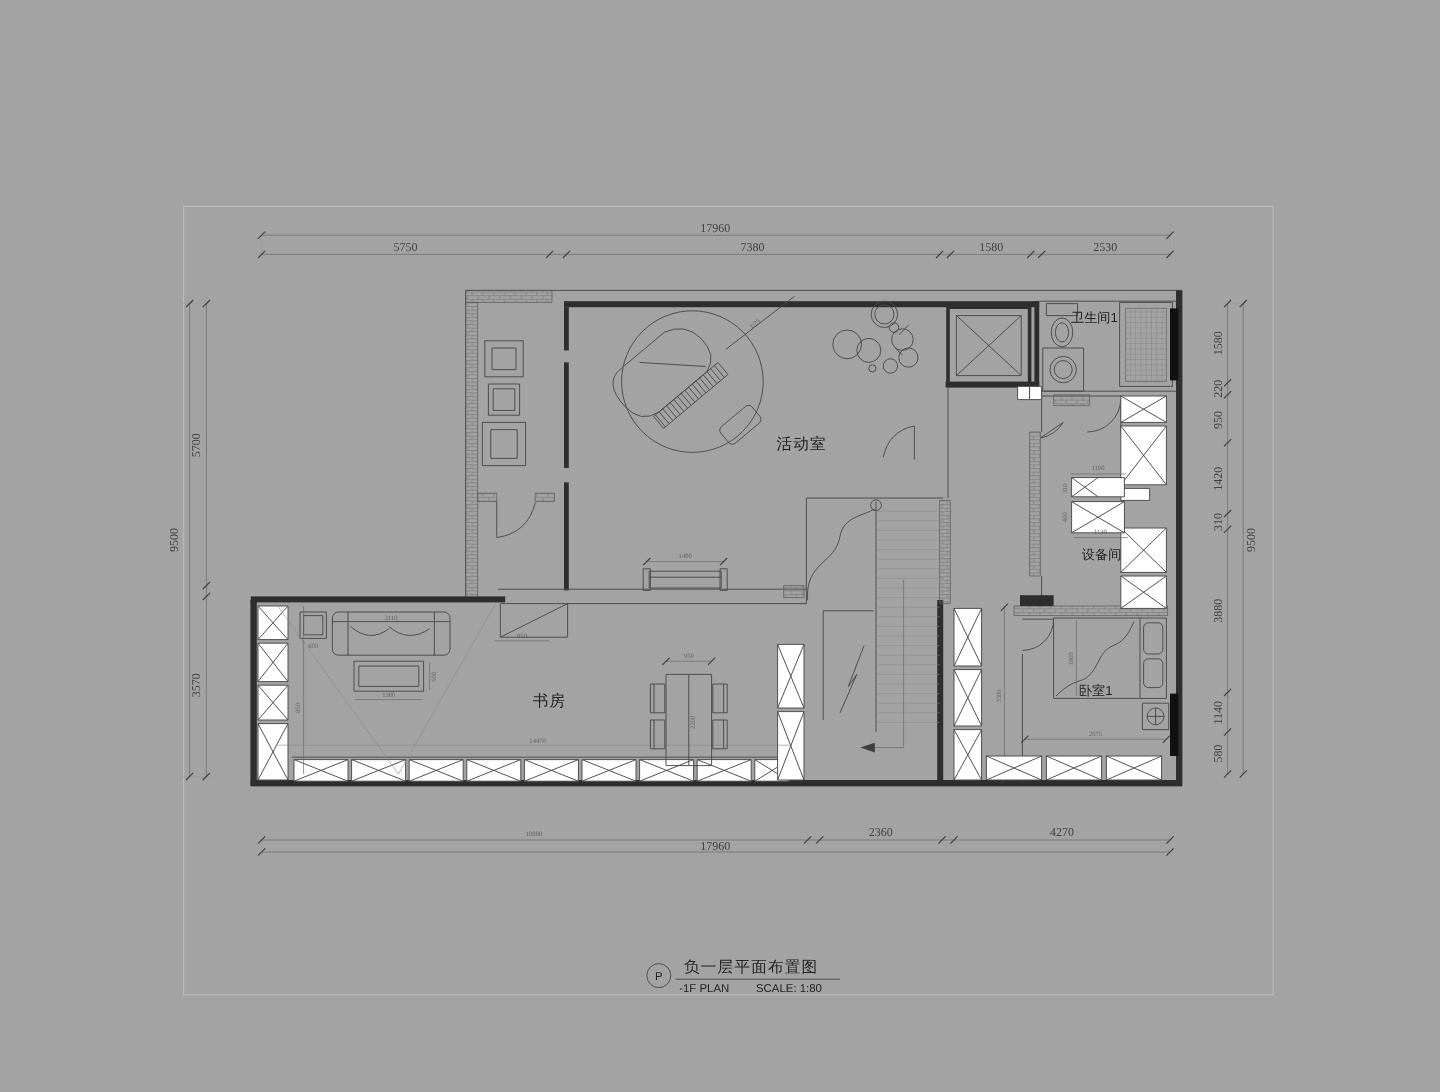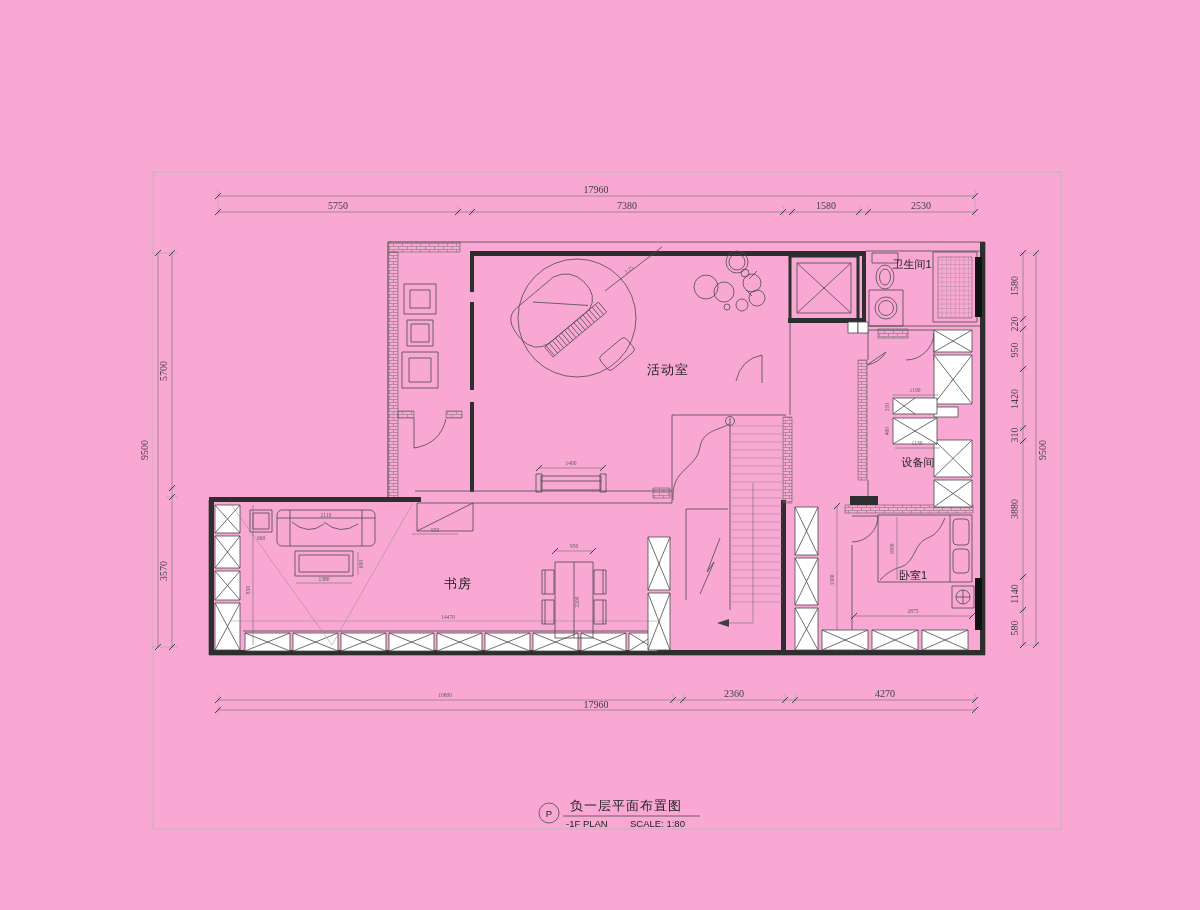--- a/index.html
+++ b/index.html
@@ -1,16 +1,16 @@
 <!DOCTYPE html>
 <html><head>
 <meta charset="utf-8">
 <style>
   html,body{margin:0;padding:0;background:#ffffff;}
-  .canvas{position:relative;width:1200px;height:910px;background:#f9a8d4;overflow:hidden;
+  .canvas{position:relative;width:1200px;height:910px;background:#a3a3a3;overflow:hidden;
           font-family:"Liberation Sans", sans-serif;}
   svg{position:absolute;left:0;top:0;}
   svg *{vector-effect:non-scaling-stroke;}
   .ln{stroke:#4a4a4a;stroke-width:0.8;fill:none;}
   .ln-lt{stroke:#8a8a8a;stroke-width:0.5;fill:none;}
   .wall{fill:#2e2e2e;stroke:none;}
   .dimln{stroke:#6b6b6b;stroke-width:0.6;fill:none;}
   .ext{stroke:#9a9a9a;stroke-width:0.45;fill:none;}
   .tick{stroke:#3f3f3f;stroke-width:1;fill:none;}
   .dim{font-family:"Liberation Serif", serif;font-size:10px;fill:#3f3f3f;}

